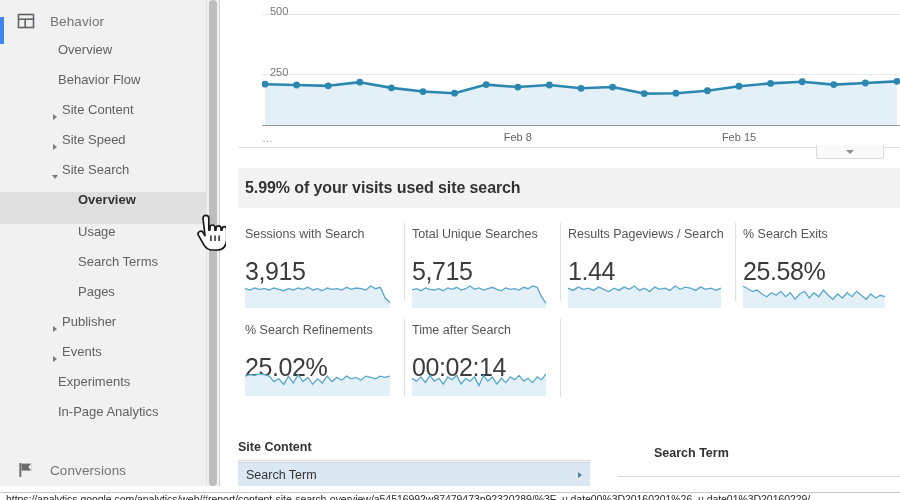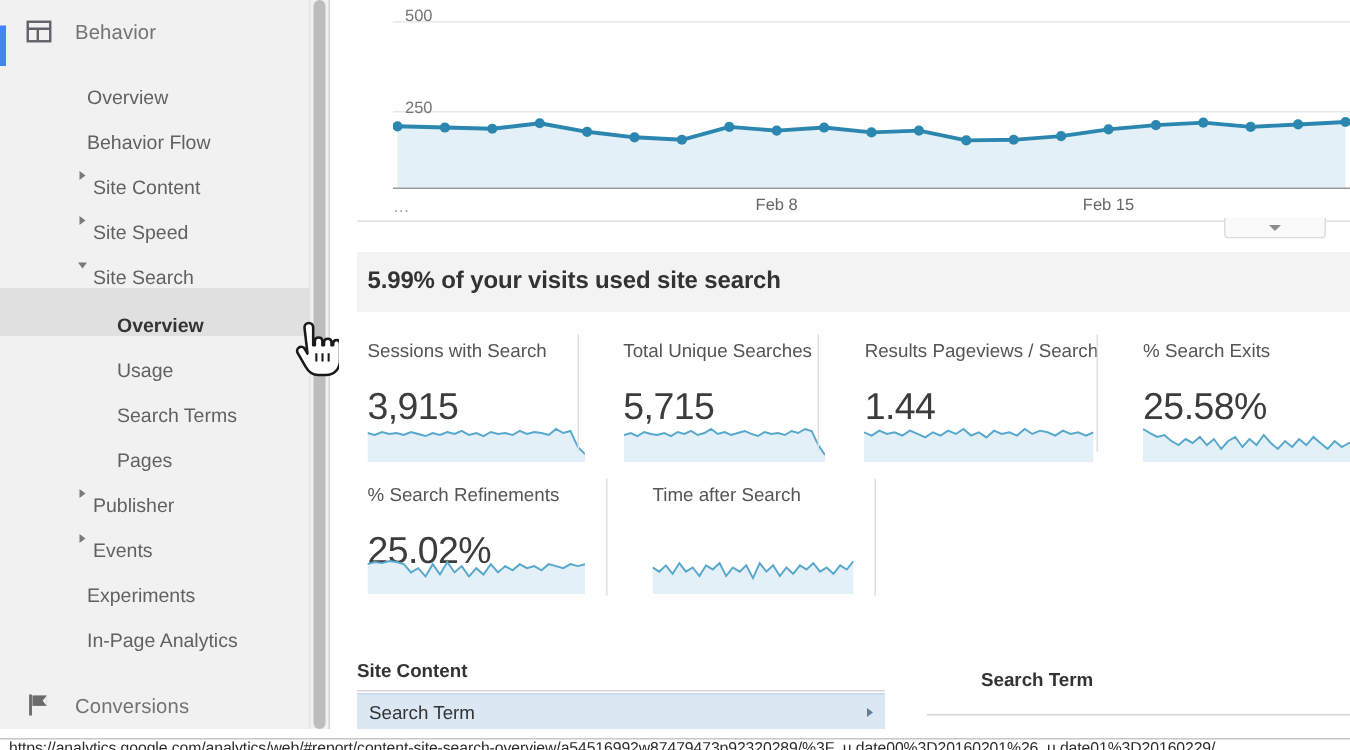--- a/index.html
+++ b/index.html
@@ -50,21 +50,21 @@
   }
   .sec-label {
     font-size: 13.5px;
     color: #737373;
     letter-spacing: .1px;
   }
   .nav-item {
     position: relative;
     height: 30px;
     display: flex;
-    align-items: flex-end;
+    align-items: flex-start;
     font-size: 13px;
     color: #616161;
     white-space: nowrap;
   }
   .nav-item .txt { display: inline-block; }
   .lvl1 { padding-left: 58px; }
   .lvl2 { padding-left: 78px; }
   .caret-wrap {
     position: absolute;
     left: 50px;
@@ -220,21 +220,20 @@
     padding-left: 7px;
     letter-spacing: -.1px;
   }
 
   
   .metrics-row {
     position: absolute;
     left: 18px;
     width: 662px;
     display: flex;
-    gap: 23px;
   }
   .row1 { top: 218px; height: 100px; }
   .row2 { top: 314px; height: 92px; }
   .card {
     position: relative;
     height: 100%;
     box-sizing: border-box;
     padding-left: 7px;
   }
   .card .divider {
@@ -508,20 +507,21 @@
           <div class="card-title">% Search Refinements</div>
           <div class="card-value">25.02%</div>
           <svg width="145" height="26" class="spark">
             <polygon points="0,26 0.0,6.1 4.8,4.7 9.7,5.4 14.5,4.0 19.3,4.7 24.2,6.1 29.0,11.6 33.8,8.8 38.7,14.3 43.5,6.1 48.3,13.0 53.2,4.7 58.0,11.6 62.8,7.4 67.7,14.3 72.5,8.8 77.3,13.0 82.2,6.1 87.0,11.6 91.8,7.4 96.7,10.2 101.5,6.1 106.3,8.8 111.2,7.4 116.0,10.2 120.8,6.1 125.7,7.4 130.5,8.8 135.3,6.1 140.2,7.4 145.0,6.1 145,26" fill="#e3f0f7"></polygon>
             <polyline points="0.0,6.1 4.8,4.7 9.7,5.4 14.5,4.0 19.3,4.7 24.2,6.1 29.0,11.6 33.8,8.8 38.7,14.3 43.5,6.1 48.3,13.0 53.2,4.7 58.0,11.6 62.8,7.4 67.7,14.3 72.5,8.8 77.3,13.0 82.2,6.1 87.0,11.6 91.8,7.4 96.7,10.2 101.5,6.1 106.3,8.8 111.2,7.4 116.0,10.2 120.8,6.1 125.7,7.4 130.5,8.8 135.3,6.1 140.2,7.4 145.0,6.1" fill="none" stroke="#57a8cc" stroke-width="1.3"></polyline>
           </svg>
           <div class="divider"></div>
         </div>
         <div class="card" style="width: 156px;">
           <div class="card-title">Time after Search</div>
+          <div class="card-value">00:02:14</div>
           <svg width="134" height="26" class="spark">
             <polygon points="0,26 0.0,8.3 4.5,11.1 8.9,6.9 13.4,12.6 17.9,5.4 22.3,11.1 26.8,8.3 31.3,14.0 35.7,6.9 40.2,9.7 44.7,5.4 49.1,14.0 53.6,8.3 58.1,11.1 62.5,6.9 67.0,15.4 71.5,5.4 75.9,11.1 80.4,6.9 84.9,14.0 89.3,8.3 93.8,12.6 98.3,6.9 102.7,9.7 107.2,5.4 111.7,11.1 116.1,8.3 120.6,12.6 125.1,6.9 129.5,9.7 134.0,4.0 134,26" fill="#e3f0f7"></polygon>
             <polyline points="0.0,8.3 4.5,11.1 8.9,6.9 13.4,12.6 17.9,5.4 22.3,11.1 26.8,8.3 31.3,14.0 35.7,6.9 40.2,9.7 44.7,5.4 49.1,14.0 53.6,8.3 58.1,11.1 62.5,6.9 67.0,15.4 71.5,5.4 75.9,11.1 80.4,6.9 84.9,14.0 89.3,8.3 93.8,12.6 98.3,6.9 102.7,9.7 107.2,5.4 111.7,11.1 116.1,8.3 120.6,12.6 125.1,6.9 129.5,9.7 134.0,4.0" fill="none" stroke="#57a8cc" stroke-width="1.3"></polyline>
           </svg>
           <div class="divider"></div>
         </div>
       </div>
 
     <div class="tbl-left">
       <div class="tbl-header">Site Content</div>

